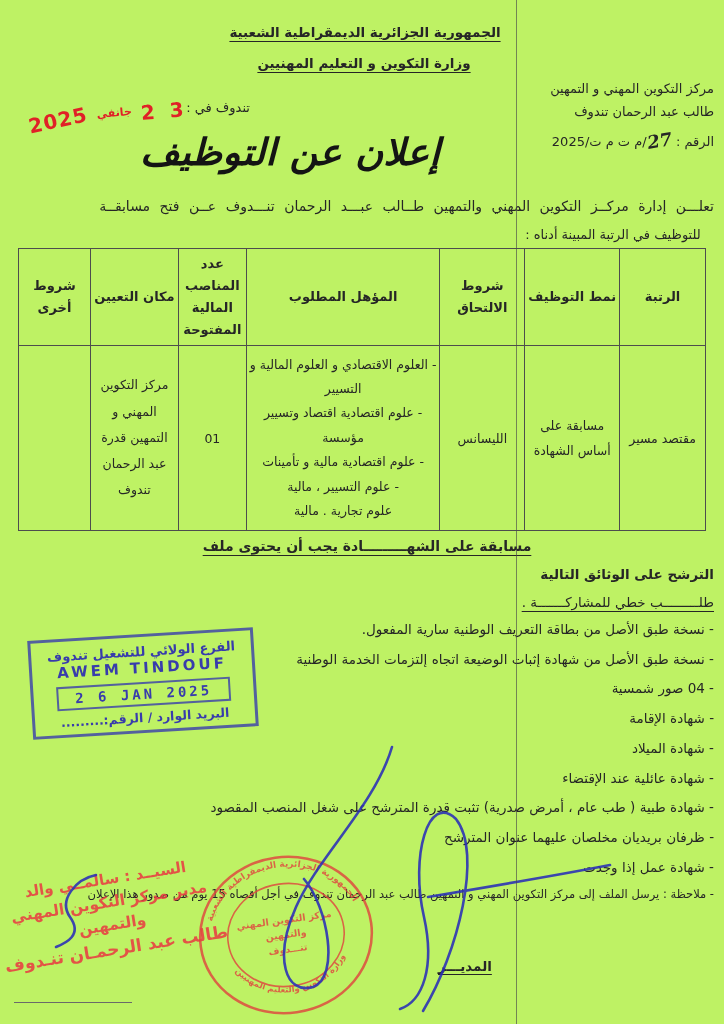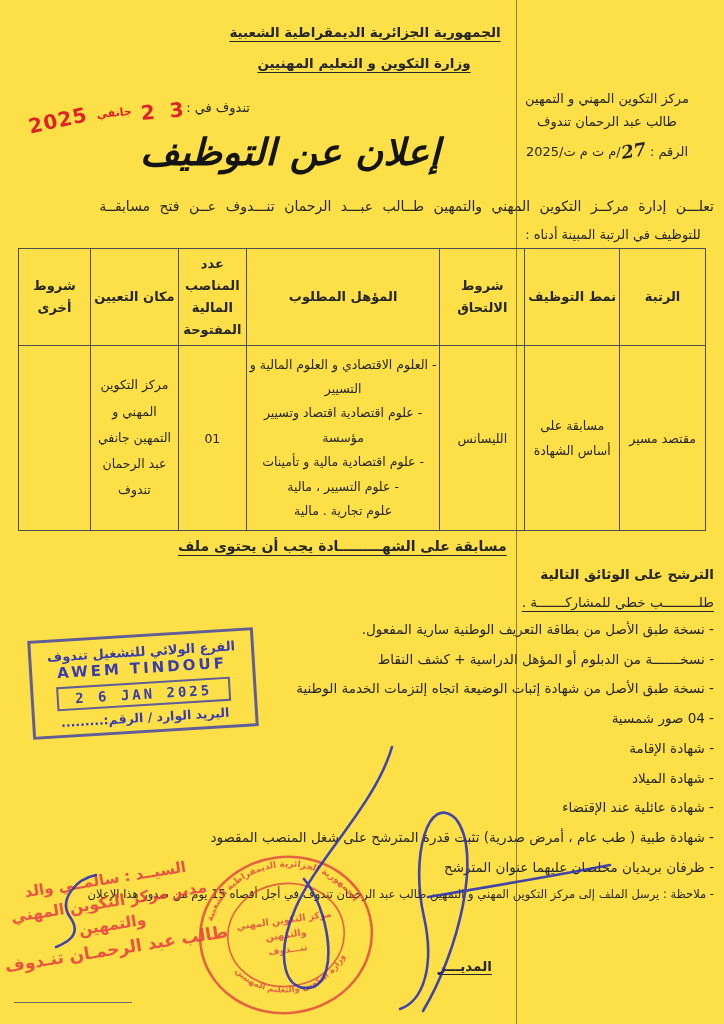--- a/index.html
+++ b/index.html
@@ -1,28 +1,28 @@
 <!DOCTYPE html>
 <html lang="ar" dir="rtl"><head>
 <meta charset="utf-8">
 <style>
   * { margin:0; padding:0; box-sizing:border-box; }
   html,body { width:724px; height:1024px; }
   body { font-family:"DejaVu Sans", sans-serif; background:#fbfaf6; color:#262626; }
-  .page { position:relative; width:724px; height:1024px; background:#fde047; overflow:hidden; direction:rtl; }
+  .page { position:relative; width:724px; height:1024px; background:#bef264; overflow:hidden; direction:rtl; }
 
   .fold-line { position:absolute; left:516px; top:0; width:1px; height:1024px; background:#4a4a4a; opacity:.65; z-index:9; }
   .footer-line { position:absolute; left:14px; top:1002px; width:118px; height:1px; background:#6a6a6a; }
 
   
   .hdr-republic { position:absolute; top:24px; left:222px; width:286px; text-align:center;
     font-size:13.5px; font-weight:bold; text-decoration:underline; text-underline-offset:4px; }
   .hdr-ministry { position:absolute; top:55px; left:250px; width:228px; text-align:center;
     font-size:13.5px; font-weight:bold; text-decoration:underline; text-underline-offset:4px; }
-  .hdr-right { position:absolute; top:88px; left:500px; width:214px; text-align:center; font-size:13px; line-height:1.75; }
+  .hdr-right { position:absolute; top:78px; left:500px; width:214px; text-align:right; font-size:13px; line-height:1.75; }
   .ref-line { white-space:nowrap; font-size:13px; }
   .hand-num { display:inline-block; font-family:"DejaVu Serif", serif; font-style:italic; font-weight:bold;
     font-size:18px; transform:rotate(-10deg) translateY(1px); }
   .place-date { position:absolute; top:100px; left:158px; width:92px; font-size:13px; }
   .red-date { position:absolute; top:104px; left:26px; width:164px; display:flex; direction:ltr;
     justify-content:center; align-items:center; gap:9px; color:#e02127; transform:rotate(-5deg); z-index:3; }
   .red-date .yr { font-size:20px; font-weight:bold; letter-spacing:1px; transform:rotate(-7deg); }
   .red-date .mo { font-size:11px; font-weight:bold; transform:translateY(-3px); }
   .red-date .dy { font-size:20px; font-weight:bold; letter-spacing:4px; }
 
@@ -36,22 +36,22 @@
   
   .main-table { position:absolute; top:248px; left:18px; width:688px; border-collapse:collapse; direction:rtl; }
   .main-table th, .main-table td { border:1px solid #4d4d4d; text-align:center; vertical-align:middle; padding:2px; }
   .main-table th { height:97px; font-size:13px; font-weight:bold; line-height:1.7; }
   .main-table td { height:185px; font-size:12.5px; }
   .spec-cell div { line-height:1.95; }
   .cell-place { line-height:2.1; }
   .cell-mode { line-height:2.0; }
 
   
-  .req-head1 { position:absolute; top:538px; left:178px; width:342px; font-size:14px; font-weight:bold;
-    text-decoration:underline; text-underline-offset:4px; text-align:left; }
+  .req-head1 { position:absolute; top:538px; left:196px; width:342px; font-size:14px; font-weight:bold;
+    text-decoration:underline; text-underline-offset:4px; text-align:center; }
   .req-head2 { position:absolute; top:566px; left:530px; width:184px; font-size:13.5px; font-weight:bold;
     text-underline-offset:4px; text-align:right; }
   .req-first { position:absolute; top:594px; left:488px; width:226px; font-size:13.5px;
     text-decoration:underline; text-underline-offset:4px; }
   .doc-list { position:absolute; top:620px; left:18px; width:696px; z-index:2; }
   .doc-item { font-size:13.5px; line-height:1.35; margin-bottom:11.5px; text-align:right; }
   .doc-note { font-size:11.5px; white-space:nowrap; text-align:right; margin-top:4px; }
 
   
   .blue-stamp { position:absolute; top:634px; left:30px; width:226px; padding:7px 4px 5px;
@@ -137,40 +137,40 @@
         <td class="cell-mode">مسابقة على أساس الشهادة</td>
         <td>الليسانس</td>
         <td class="spec-cell">
           <div>- العلوم الاقتصادي و العلوم المالية و التسيير</div>
           <div>- علوم اقتصادية اقتصاد وتسيير مؤسسة</div>
           <div>- علوم اقتصادية مالية و تأمينات</div>
           <div>- علوم التسيير ، مالية</div>
           <div>علوم تجارية . مالية</div>
         </td>
         <td>01</td>
-        <td class="cell-place">مركز التكوين المهني و التمهين جانفي عبد الرحمان تندوف</td>
+        <td class="cell-place">مركز التكوين المهني و التمهين قدرة عبد الرحمان تندوف</td>
         <td></td>
       </tr>
     </tbody>
   </table>
 
   <div class="req-head1">مسابقة على الشهـــــــــادة يجب أن يحتوى ملف</div>
   <div class="req-head2">الترشح على الوثائق التالية</div>
   <div class="req-first">طلـــــــــب خطي للمشاركـــــــة .</div>
 
   <div class="doc-list">
     <div class="doc-item">- نسخة طبق الأصل من بطاقة التعريف الوطنية سارية المفعول.</div>
-    <div class="doc-item">- نسخـــــــة من الدبلوم أو المؤهل الدراسية + كشف النقاط</div>
     <div class="doc-item">- نسخة طبق الأصل من شهادة إثبات الوضيعة اتجاه إلتزمات الخدمة الوطنية</div>
     <div class="doc-item">- 04 صور شمسية</div>
     <div class="doc-item">- شهادة الإقامة</div>
     <div class="doc-item">- شهادة الميلاد</div>
     <div class="doc-item">- شهادة عائلية عند الإقتضاء</div>
     <div class="doc-item">- شهادة طبية ( طب عام ، أمرض صدرية) تثبت قدرة المترشح على شغل المنصب المقصود</div>
     <div class="doc-item">- ظرفان بريديان مخلصان عليهما عنوان المترشح</div>
+    <div class="doc-item">- شهادة عمل إذا وجدت</div>
     <div class="doc-note">- ملاحظة : يرسل الملف إلى مركز التكوين المهني و التمهين طالب عبد الرحمان تندوف في أجل أقصاه 15 يوم من صدور هذا الإعلان</div>
   </div>
 
   <div class="blue-stamp">
     <div class="l1">الفرع الولائي للتشغيل تندوف</div>
     <div class="l2">AWEM TINDOUF</div>
     <div class="date-box">2 6 JAN 2025</div>
     <div class="l3">البريد الوارد / الرقم:.........</div>
   </div>
 

